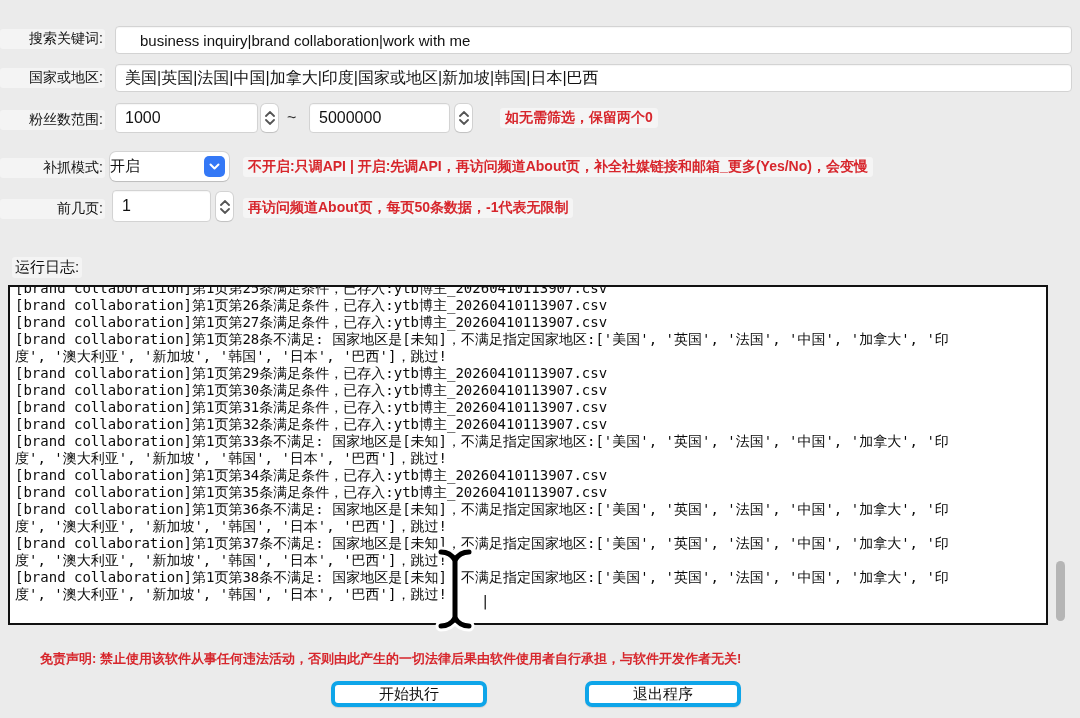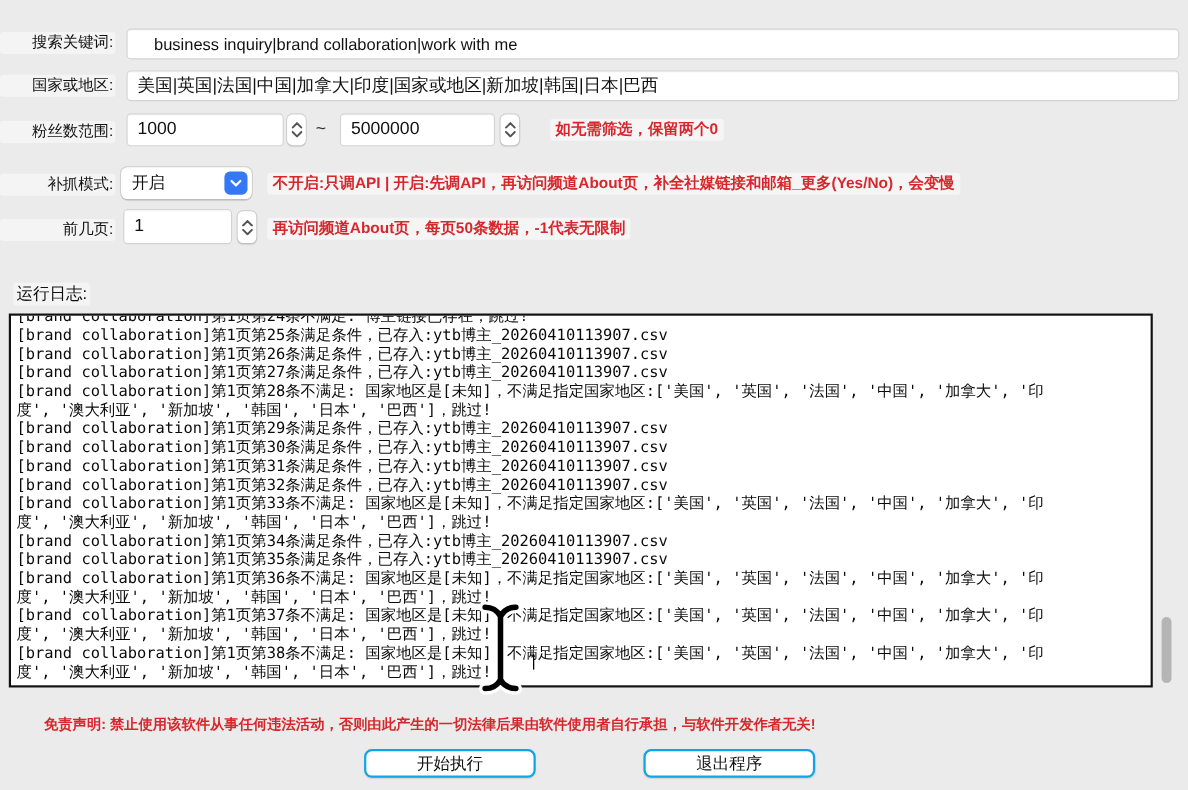--- a/index.html
+++ b/index.html
@@ -51,21 +51,21 @@
     border-radius:3px; padding:1px 5px;
     white-space:nowrap;
   }
 
   
   .dropdown {
     width:119px; height:29px;
     background:#fff; border-radius:6px;
     box-shadow:0 0 0 1px rgba(0,0,0,0.10), 0 1px 1px rgba(0,0,0,0.10);
     display:flex; align-items:center;
-    padding-left:10px; position:relative;
+    position:relative;
     font-size:15px; color:#111;
   }
   .dropdown .dd-btn {
     position:absolute; right:4px; top:4px;
     width:21px; height:21px; border-radius:5px;
     background:#3478f6;
     display:flex; align-items:center; justify-content:center;
   }
 
   
@@ -96,21 +96,21 @@
     background:#b5b5b5; border-radius:5px;
   }
 
   
   .disclaimer {
     color:#d7262c; font-size:13px; font-weight:600;
     white-space:nowrap;
   }
   .btn {
     width:156px; height:26px;
-    background:#fff; border:2px solid #0ea5e9; border-radius:7px;
+    background:#fff; border:4px solid #0ea5e9; border-radius:7px;
     box-shadow:0 1px 1px rgba(0,0,0,0.10);
     display:flex; align-items:center; justify-content:center;
     font-size:15px; color:#111;
   }
 </style>
 </head>
 <body>
 
 <span class="abs flabel" style="left:0; top:29px;">搜索关键词:</span>
 <div class="abs tinput" style="left:115px; top:26px; width:957px; height:28px;padding-left:24px;">
@@ -169,21 +169,20 @@
     </svg>
   <svg width="10" height="6">
       <path d="M1,1 L5,5 L9,1" stroke="#555" stroke-width="1.8" fill="none" stroke-linecap="round"></path>
     </svg>
 </div>
 <span class="abs hint" style="left:243px; top:198px;">再访问频道About页，每页50条数据，-1代表无限制</span>
 
 <span class="abs log-label" style="left:12px; top:257px;">运行日志:</span>
 <div class="abs logbox">
   <div class="logcontent">
-      <div class="log-line">[brand collaboration]第1页第24条不满足: 博主链接已存在，跳过!</div>
       <div class="log-line">[brand collaboration]第1页第25条满足条件，已存入:ytb博主_20260410113907.csv</div>
       <div class="log-line">[brand collaboration]第1页第26条满足条件，已存入:ytb博主_20260410113907.csv</div>
       <div class="log-line">[brand collaboration]第1页第27条满足条件，已存入:ytb博主_20260410113907.csv</div>
       <div class="log-line">[brand collaboration]第1页第28条不满足: 国家地区是[未知]，不满足指定国家地区:['美国', '英国', '法国', '中国', '加拿大', '印</div>
       <div class="log-line">度', '澳大利亚', '新加坡', '韩国', '日本', '巴西']，跳过!</div>
       <div class="log-line">[brand collaboration]第1页第29条满足条件，已存入:ytb博主_20260410113907.csv</div>
       <div class="log-line">[brand collaboration]第1页第30条满足条件，已存入:ytb博主_20260410113907.csv</div>
       <div class="log-line">[brand collaboration]第1页第31条满足条件，已存入:ytb博主_20260410113907.csv</div>
       <div class="log-line">[brand collaboration]第1页第32条满足条件，已存入:ytb博主_20260410113907.csv</div>
       <div class="log-line">[brand collaboration]第1页第33条不满足: 国家地区是[未知]，不满足指定国家地区:['美国', '英国', '法国', '中国', '加拿大', '印</div>

